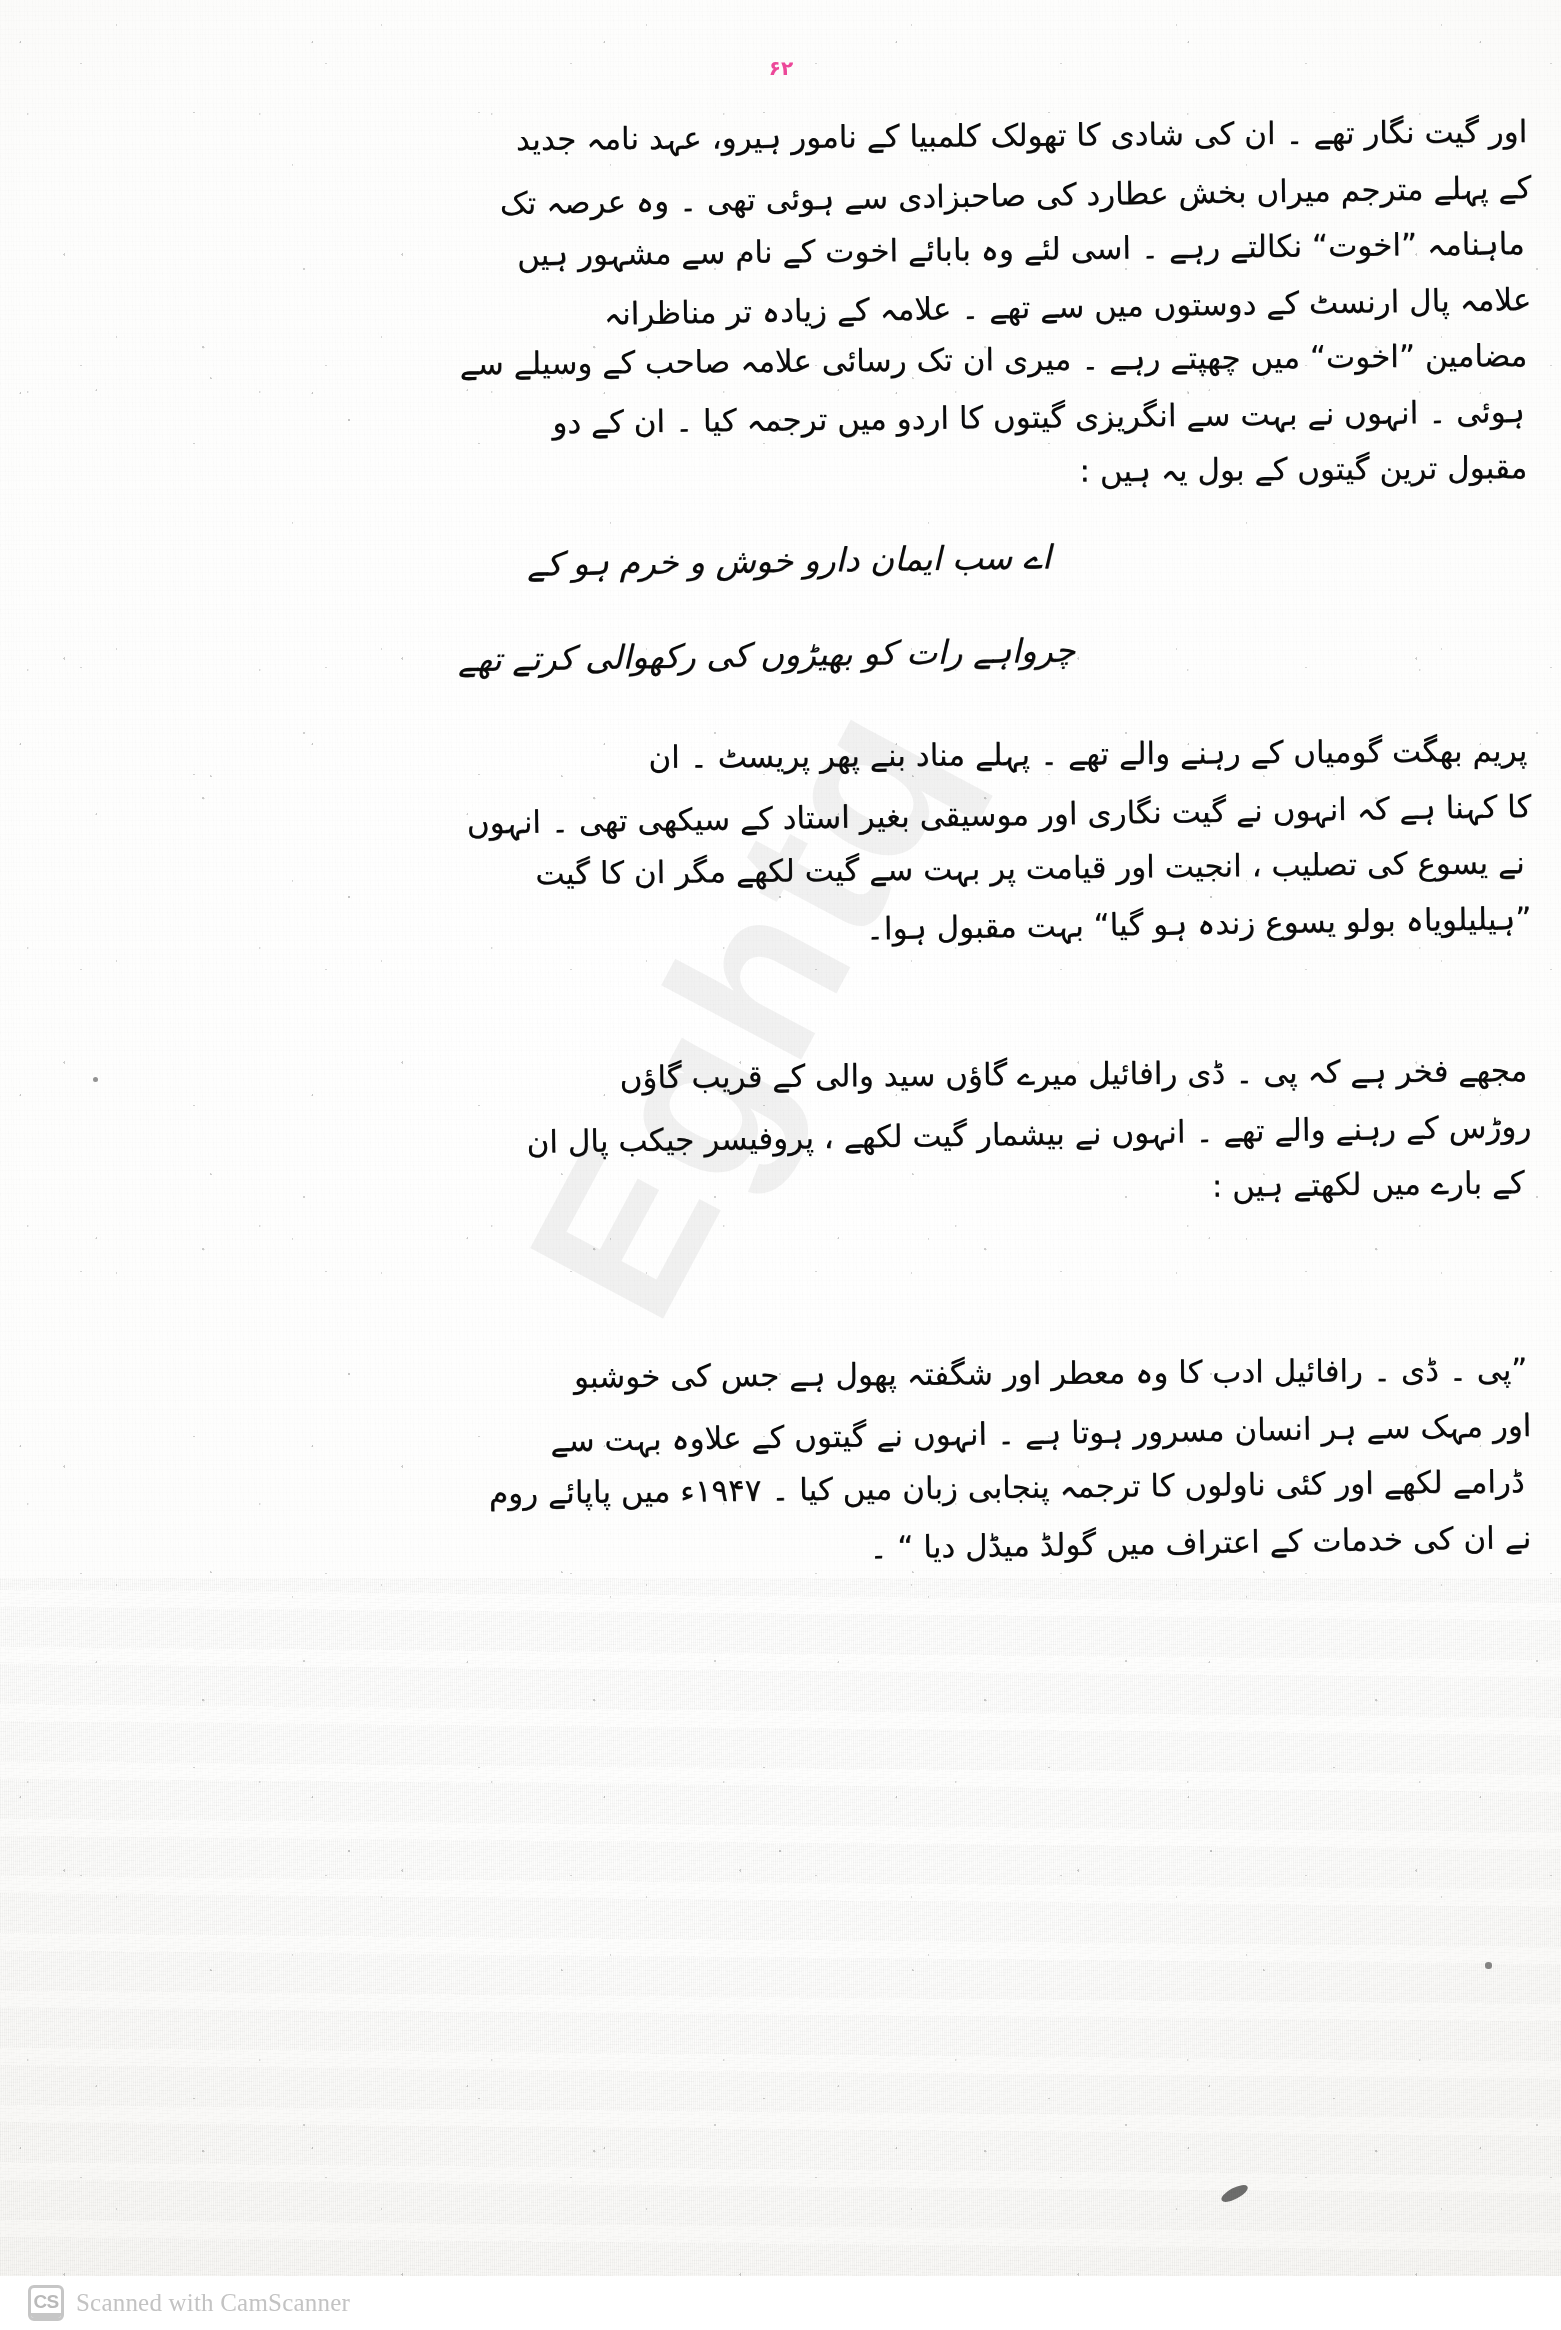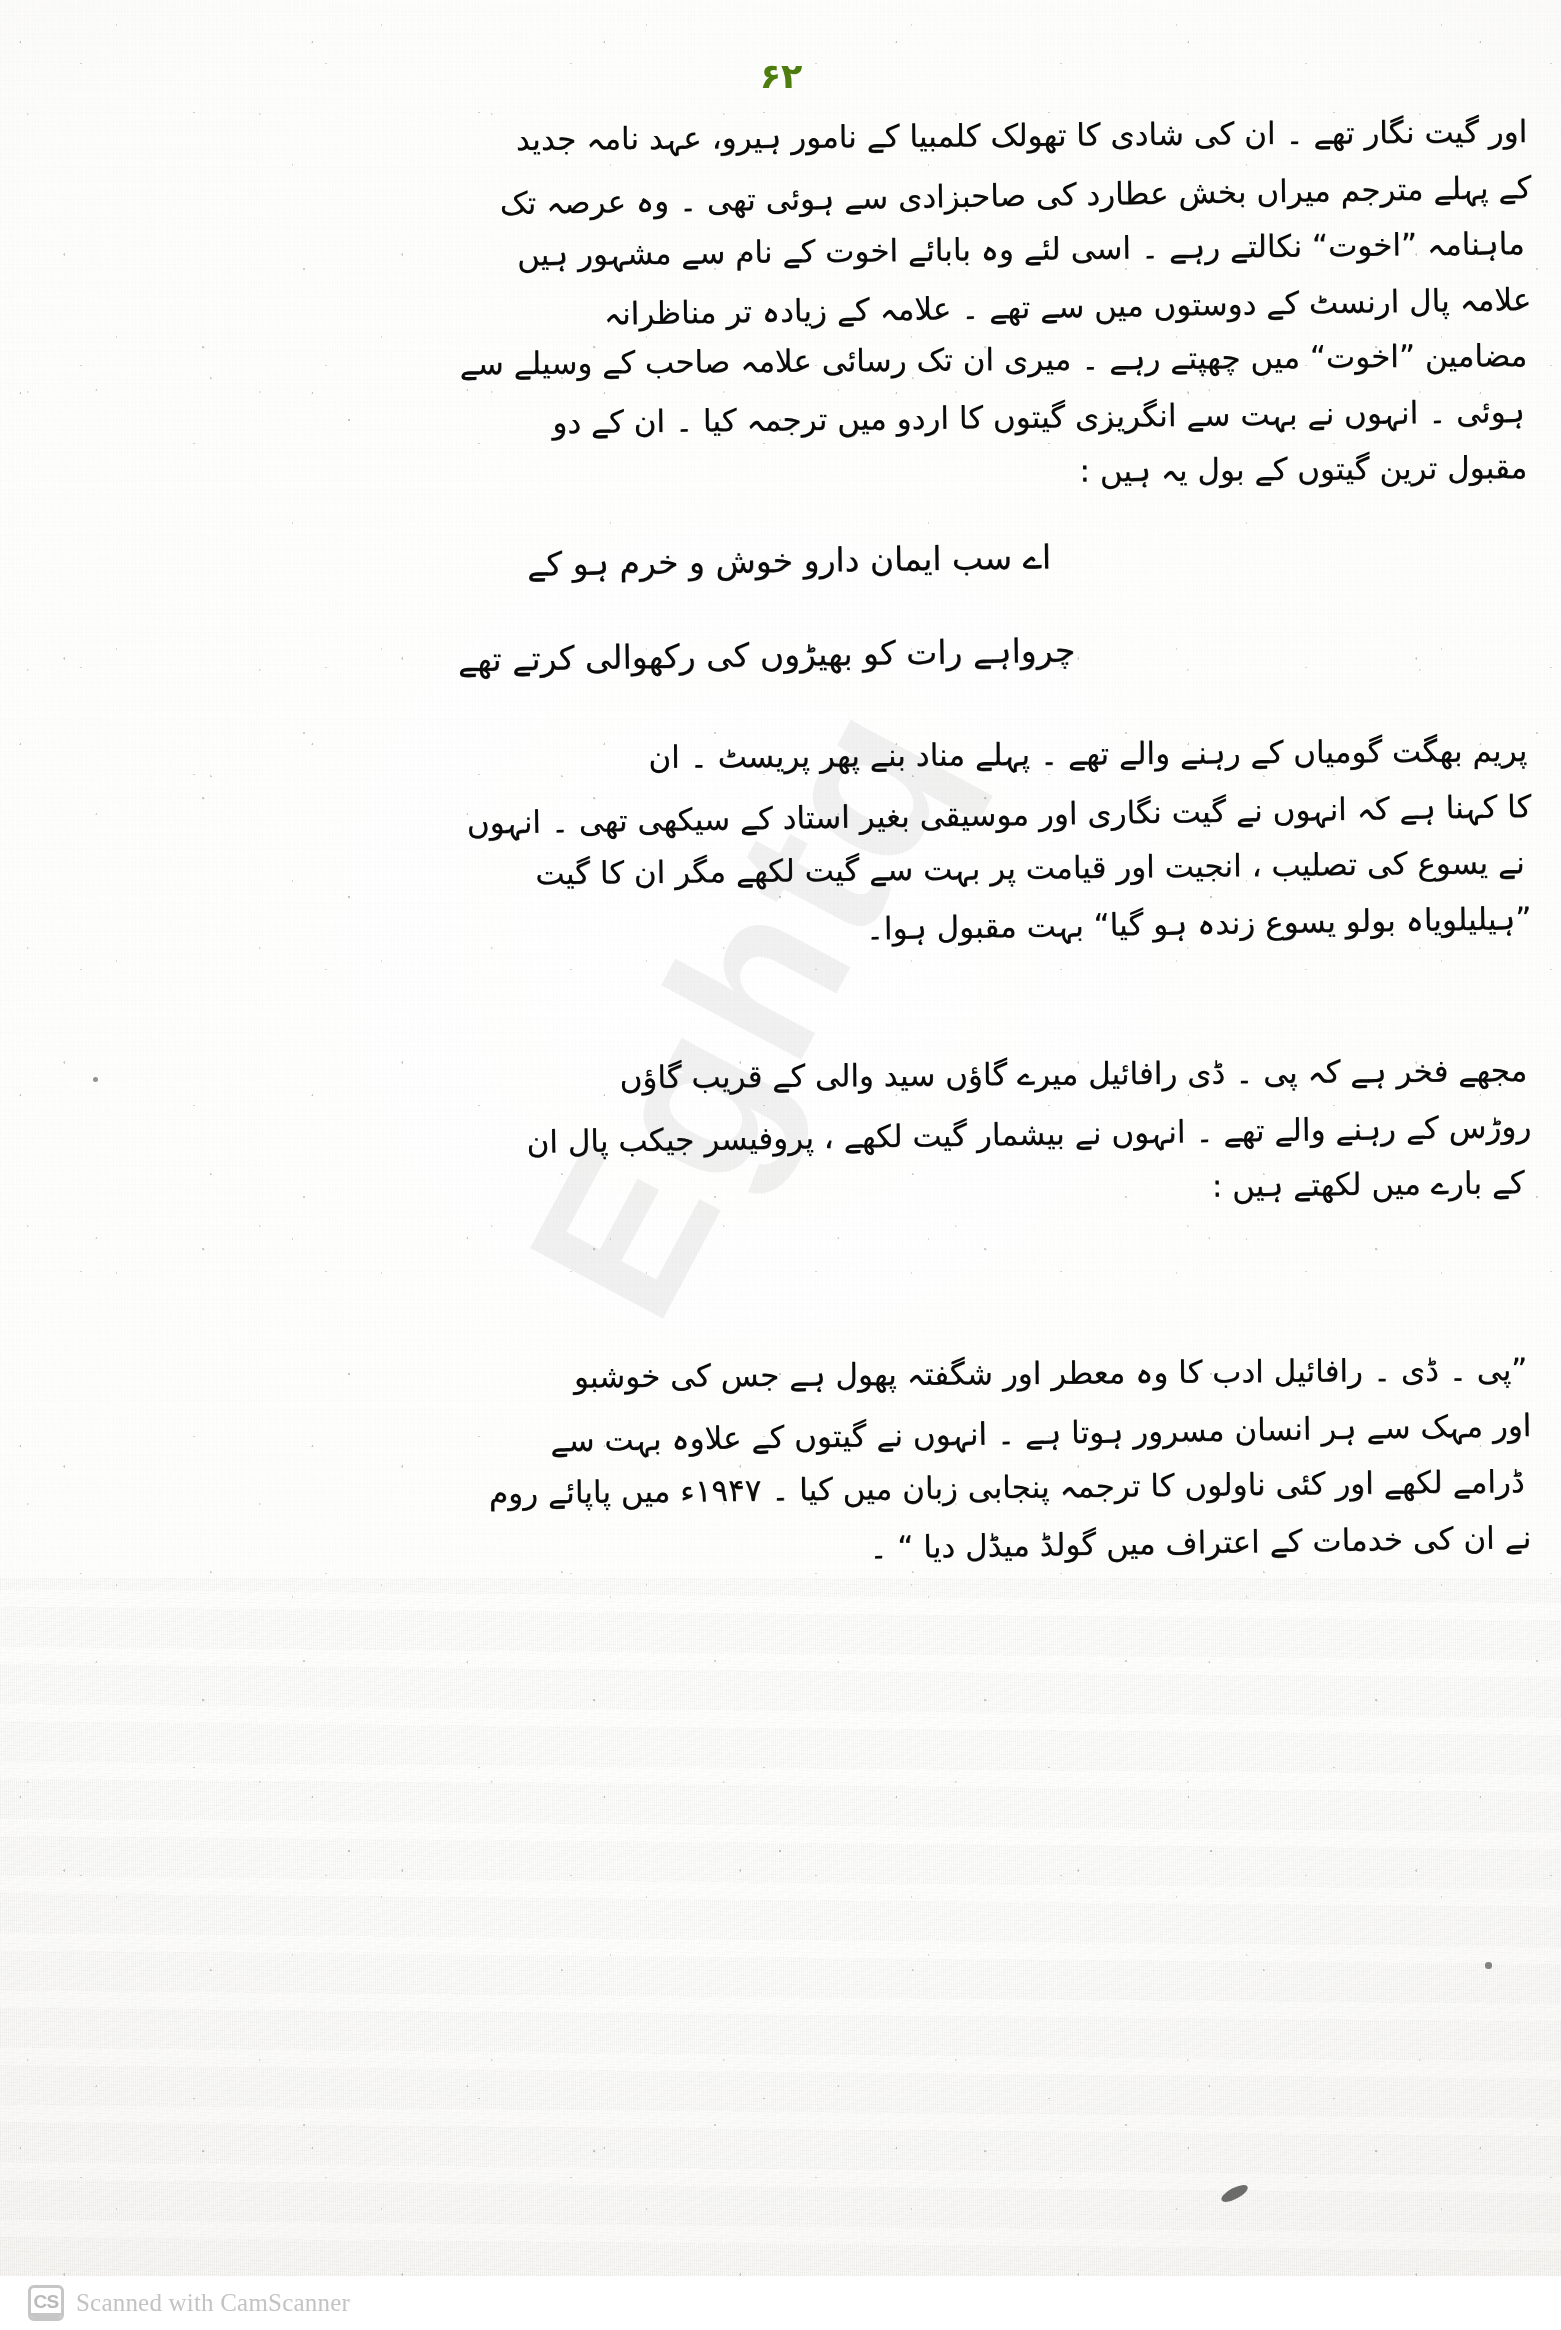--- a/index.html
+++ b/index.html
@@ -86,23 +86,23 @@
     user-select: none;
   }
 
   
   .page-number {
     position: absolute;
     top: 56px;
     left: 0; right: 0;
     text-align: center;
     font-family: "DejaVu Sans", sans-serif;
-    font-size: 35px;
+    font-size: 20px;
     font-weight: 700;
-    color: #4d7c0f;
+    color: #ec4899;
     letter-spacing: 1.3px;
   }
 
   
   .text-body {
     position: absolute;
     top: 116px;
     right: 32px;
     left: 48px;
     direction: rtl;
@@ -132,20 +132,21 @@
   .line:nth-child(odd)  { transform: rotate(-0.45deg) translateX(-2.7px); }
   .line:nth-child(even) { transform: rotate(-0.9deg) translateX(1.3px); }
   .line:nth-child(3n)   { transform: rotate(-0.65deg) translateX(-5.3px); }
 
   .para-block { margin-bottom: 57px; }
 
   
   .verse-block {
     margin: 61px 0 64px 0;
     direction: rtl;
+    font-style: italic;
   }
   .verse-line {
     display: block;
     text-align: center;
     font-size: 33px;
     line-height: 1.0;
     margin-bottom: 61px;
     white-space: nowrap;
     letter-spacing: 6.6px;
     color: #0b0b0b;

